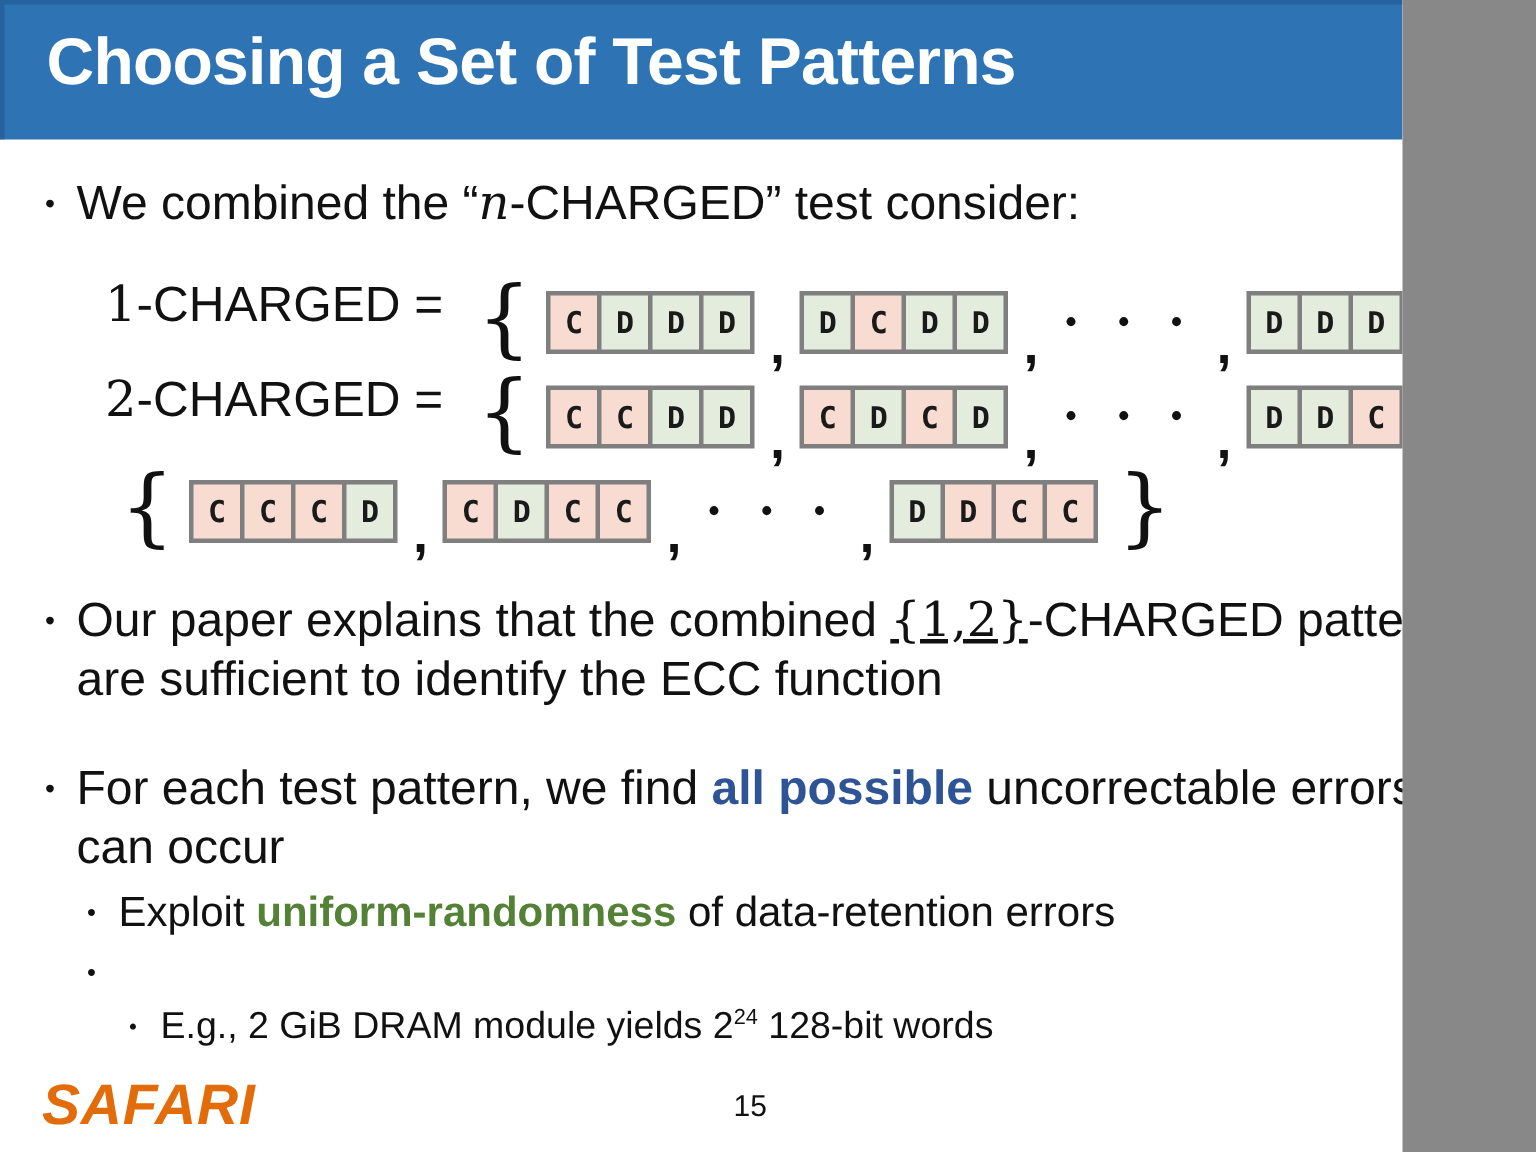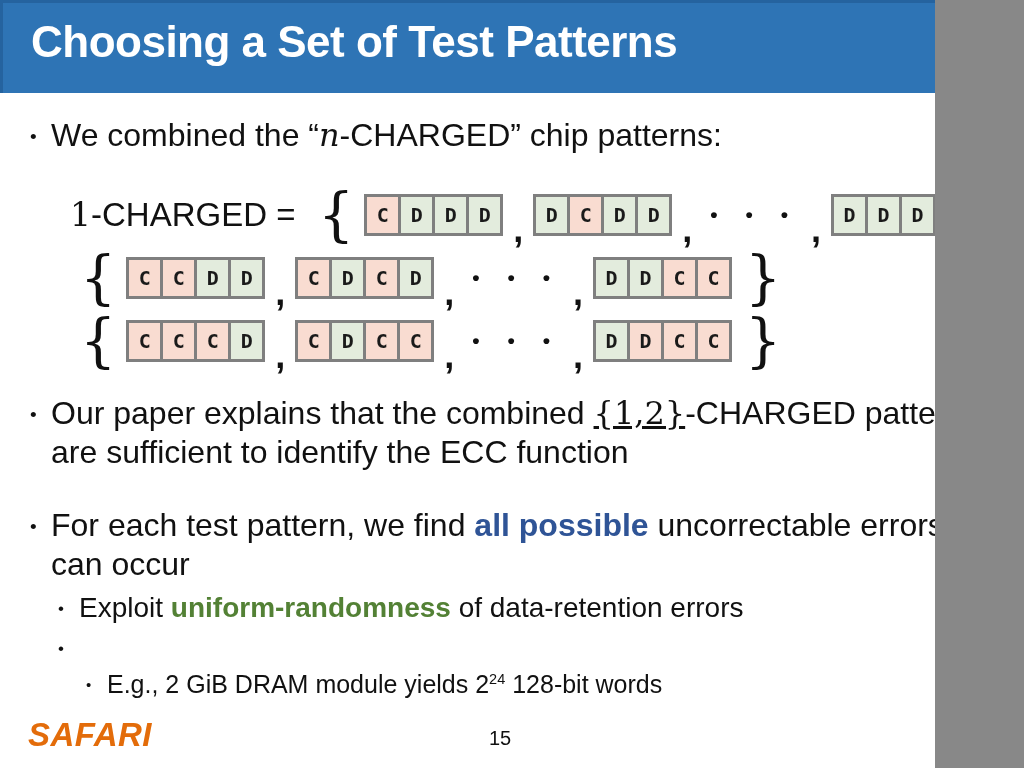--- a/index.html
+++ b/index.html
@@ -27,21 +27,21 @@
   .b-l2 .marker{font-size:17px;padding-top:8px;}
   .b-l3{font-size:25px;line-height:1.2;}
   .b-l3 .marker{font-size:15px;padding-top:7px;}
   .em-blue{color:var(--em-blue,#2f5496);font-weight:bold;margin-top:22px;}
   .em-green{color:var(--em-green,#538135);font-weight:bold;}
   .mathvar{font-family:"DejaVu Serif",serif;font-style:italic;}
   .mathset{font-family:"DejaVu Serif",serif;text-decoration:underline;}
   sup{font-size:58%;}
   
   .pattern-rows{position:absolute;top:183px;left:70px;}
-  .prow{display:flex;align-items:center;height:63px;white-space:nowrap;}
+  .prow{display:flex;height:63px;white-space:nowrap;}
   .plabel{width:238px;font-size:33px;}
   .pdigit{font-family:"DejaVu Serif",serif;}
   .brace{
     font-family:"DejaVu Serif",serif;font-size:57px;font-weight:normal;
     line-height:1;transform:translateY(1px);
   }
   .brace.open{margin:0 6px 0 10px;}
   .brace.close{margin-left:9px;}
   .pseq{display:flex;align-items:center;}
   .cell-group{
@@ -52,37 +52,37 @@
     width:31px;height:36px;display:flex;align-items:center;justify-content:center;
     font-family:"DejaVu Sans Mono",monospace;font-weight:bold;font-size:20px;color:#1a1a1a;
   }
   .cell.pink{background:var(--cell-pink,#f9dcd1);}
   .cell.green{background:var(--cell-green,#e3ecdd);}
   .pcomma{font-size:36px;font-weight:bold;transform:translateY(15px);margin:0 6px;}
   .pdots{font-size:21px;font-weight:bold;letter-spacing:11px;margin:0 6px 0 12px;}
   
   .logo{
     position:absolute;left:28px;top:716px;
-    font-size:33px;font-weight:bold;font-style:italic;
+    font-size:38px;font-weight:bold;font-style:italic;
     color:var(--logo-orange,#e36c0a);letter-spacing:0.5px;
   }
   .page-number{position:absolute;left:489px;top:727px;font-size:20px;color:#111;}
 </style>
 </head>
 <body>
 
 <div class="slide">
 
   <div class="header">
     <h1 class="title">Choosing a Set of Test Patterns</h1>
   </div>
 
   <div class="bullet b-l1" style="top:116px;left:30px;width:975px;">
     <span class="marker">•</span>
-    <div><span>We combined the “</span><span class="mathvar">n</span><span>-CHARGED” chip patterns:</span></div>
+    <div><span>We combined the “</span><span class="mathvar">n</span><span>-CHARGED” test consider:</span></div>
   </div>
 
   <div class="pattern-rows">
     <div class="prow">
       <span class="plabel"><span class="pdigit">1</span><span class="psuffix">-CHARGED =</span></span>
       <span class="brace open">{</span>
       <span class="pseq">
           <span class="cell-group">
             <span class="cell pink">C</span>
             <span class="cell green">D</span>
@@ -103,20 +103,21 @@
             <span class="cell green">D</span>
             <span class="cell green">D</span>
             <span class="cell green">D</span>
             <span class="cell pink">C</span>
           </span>
         </span>
       <span class="brace close">}</span>
     </div>
 
     <div class="prow">
+      <span class="plabel"><span class="pdigit">2</span><span class="psuffix">-CHARGED =</span></span>
       <span class="brace open">{</span>
       <span class="pseq">
           <span class="cell-group">
             <span class="cell pink">C</span>
             <span class="cell pink">C</span>
             <span class="cell green">D</span>
             <span class="cell green">D</span>
           </span>
           <span class="pcomma">,</span>
           <span class="cell-group">

